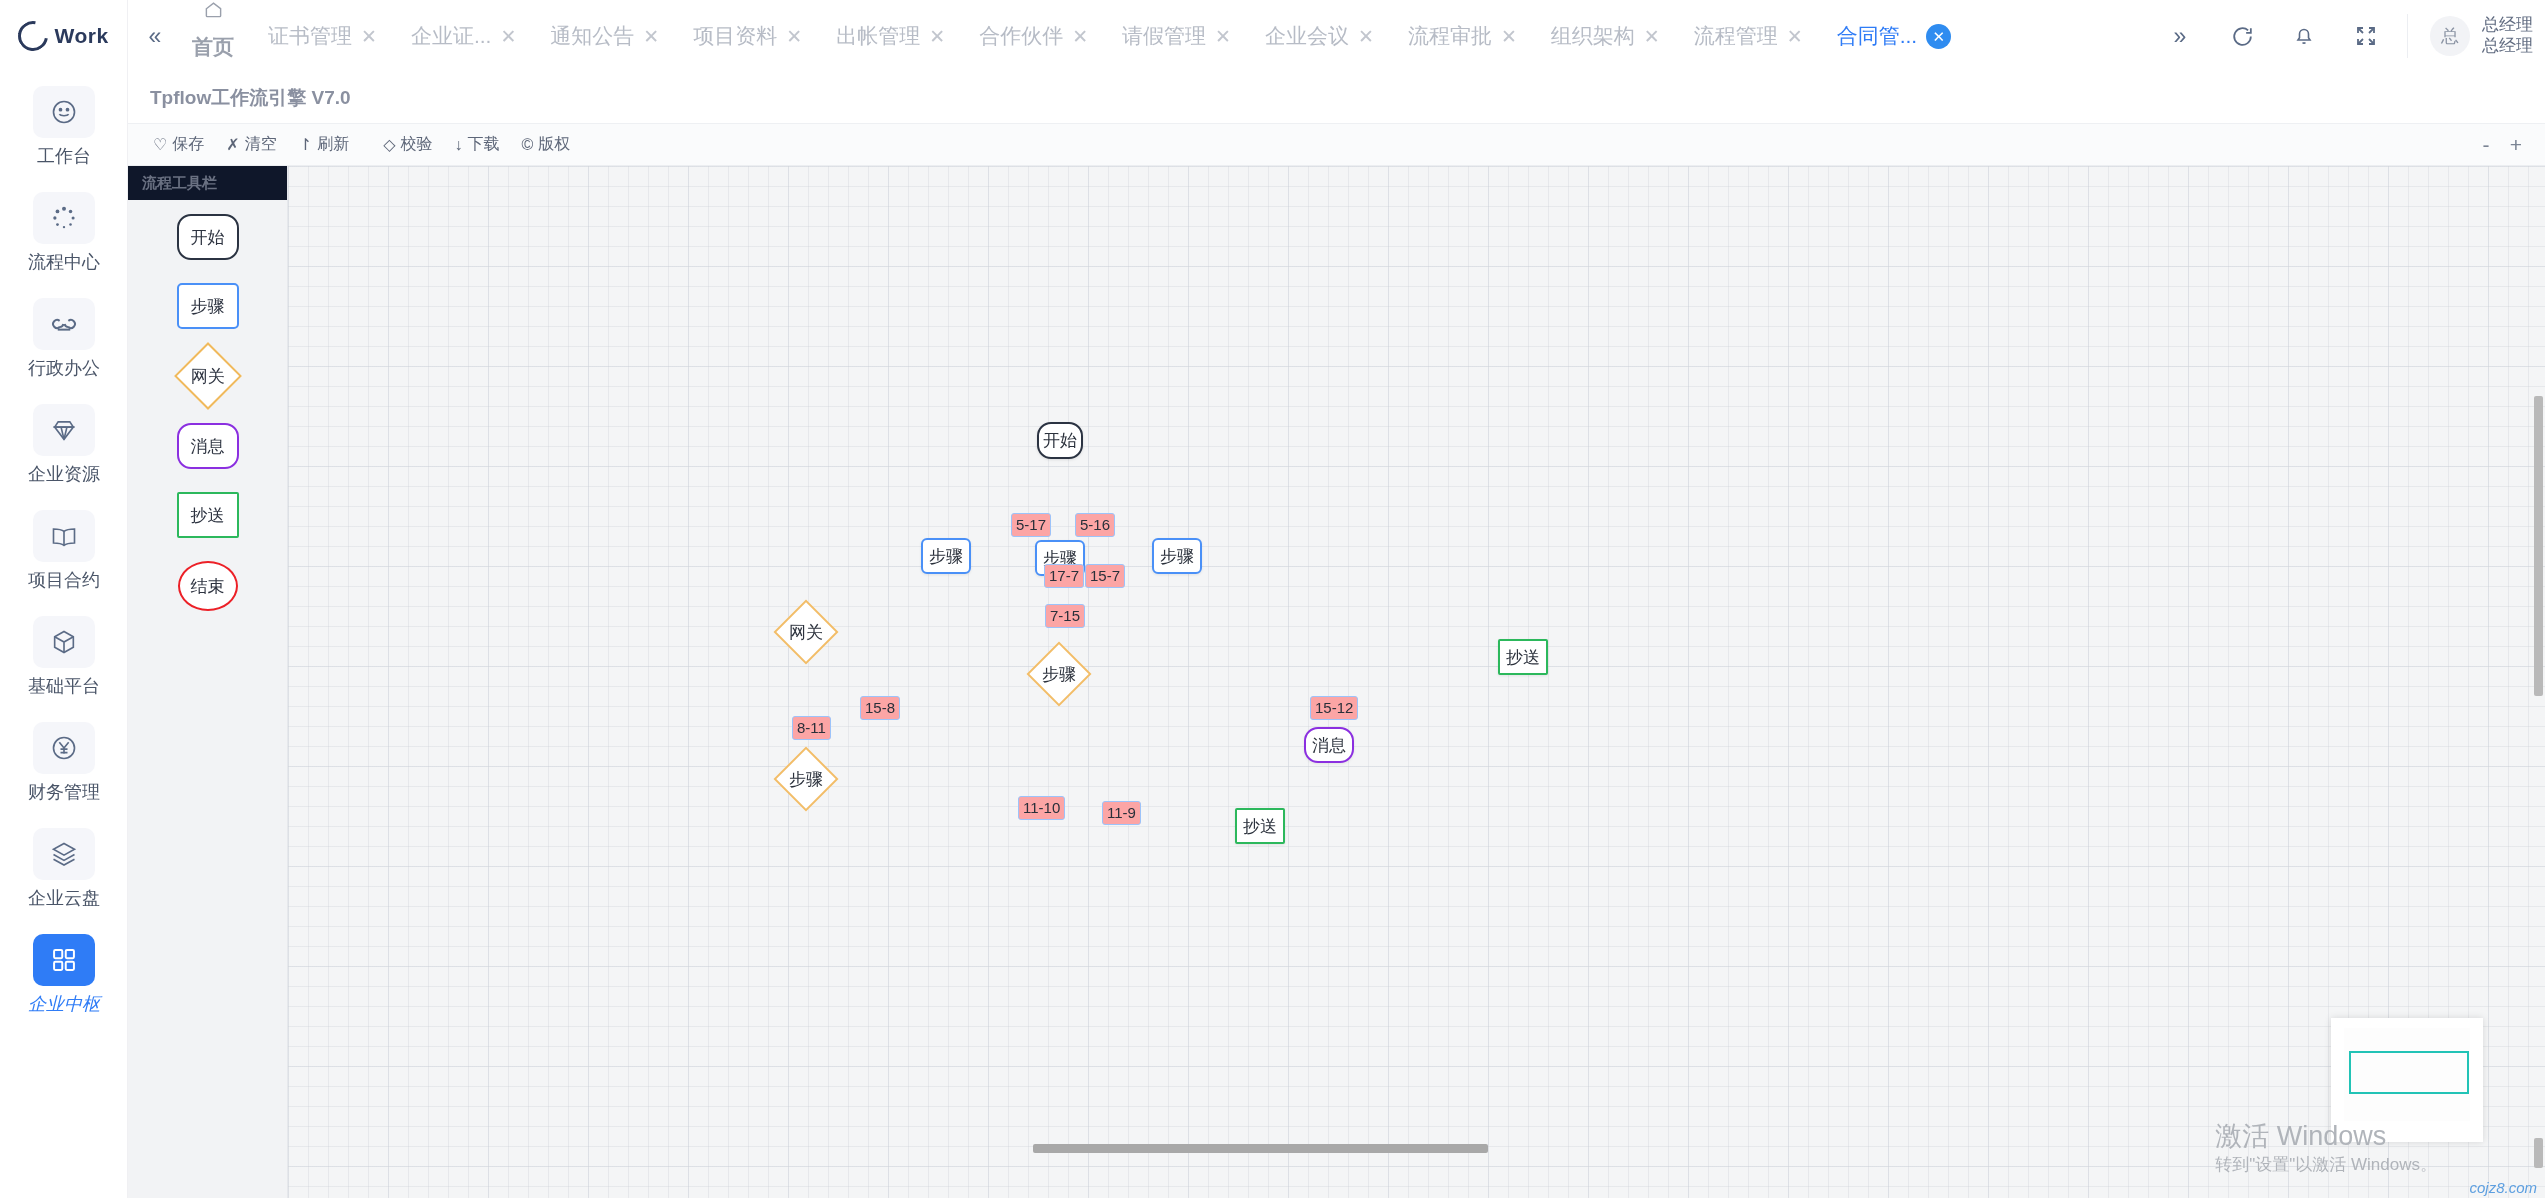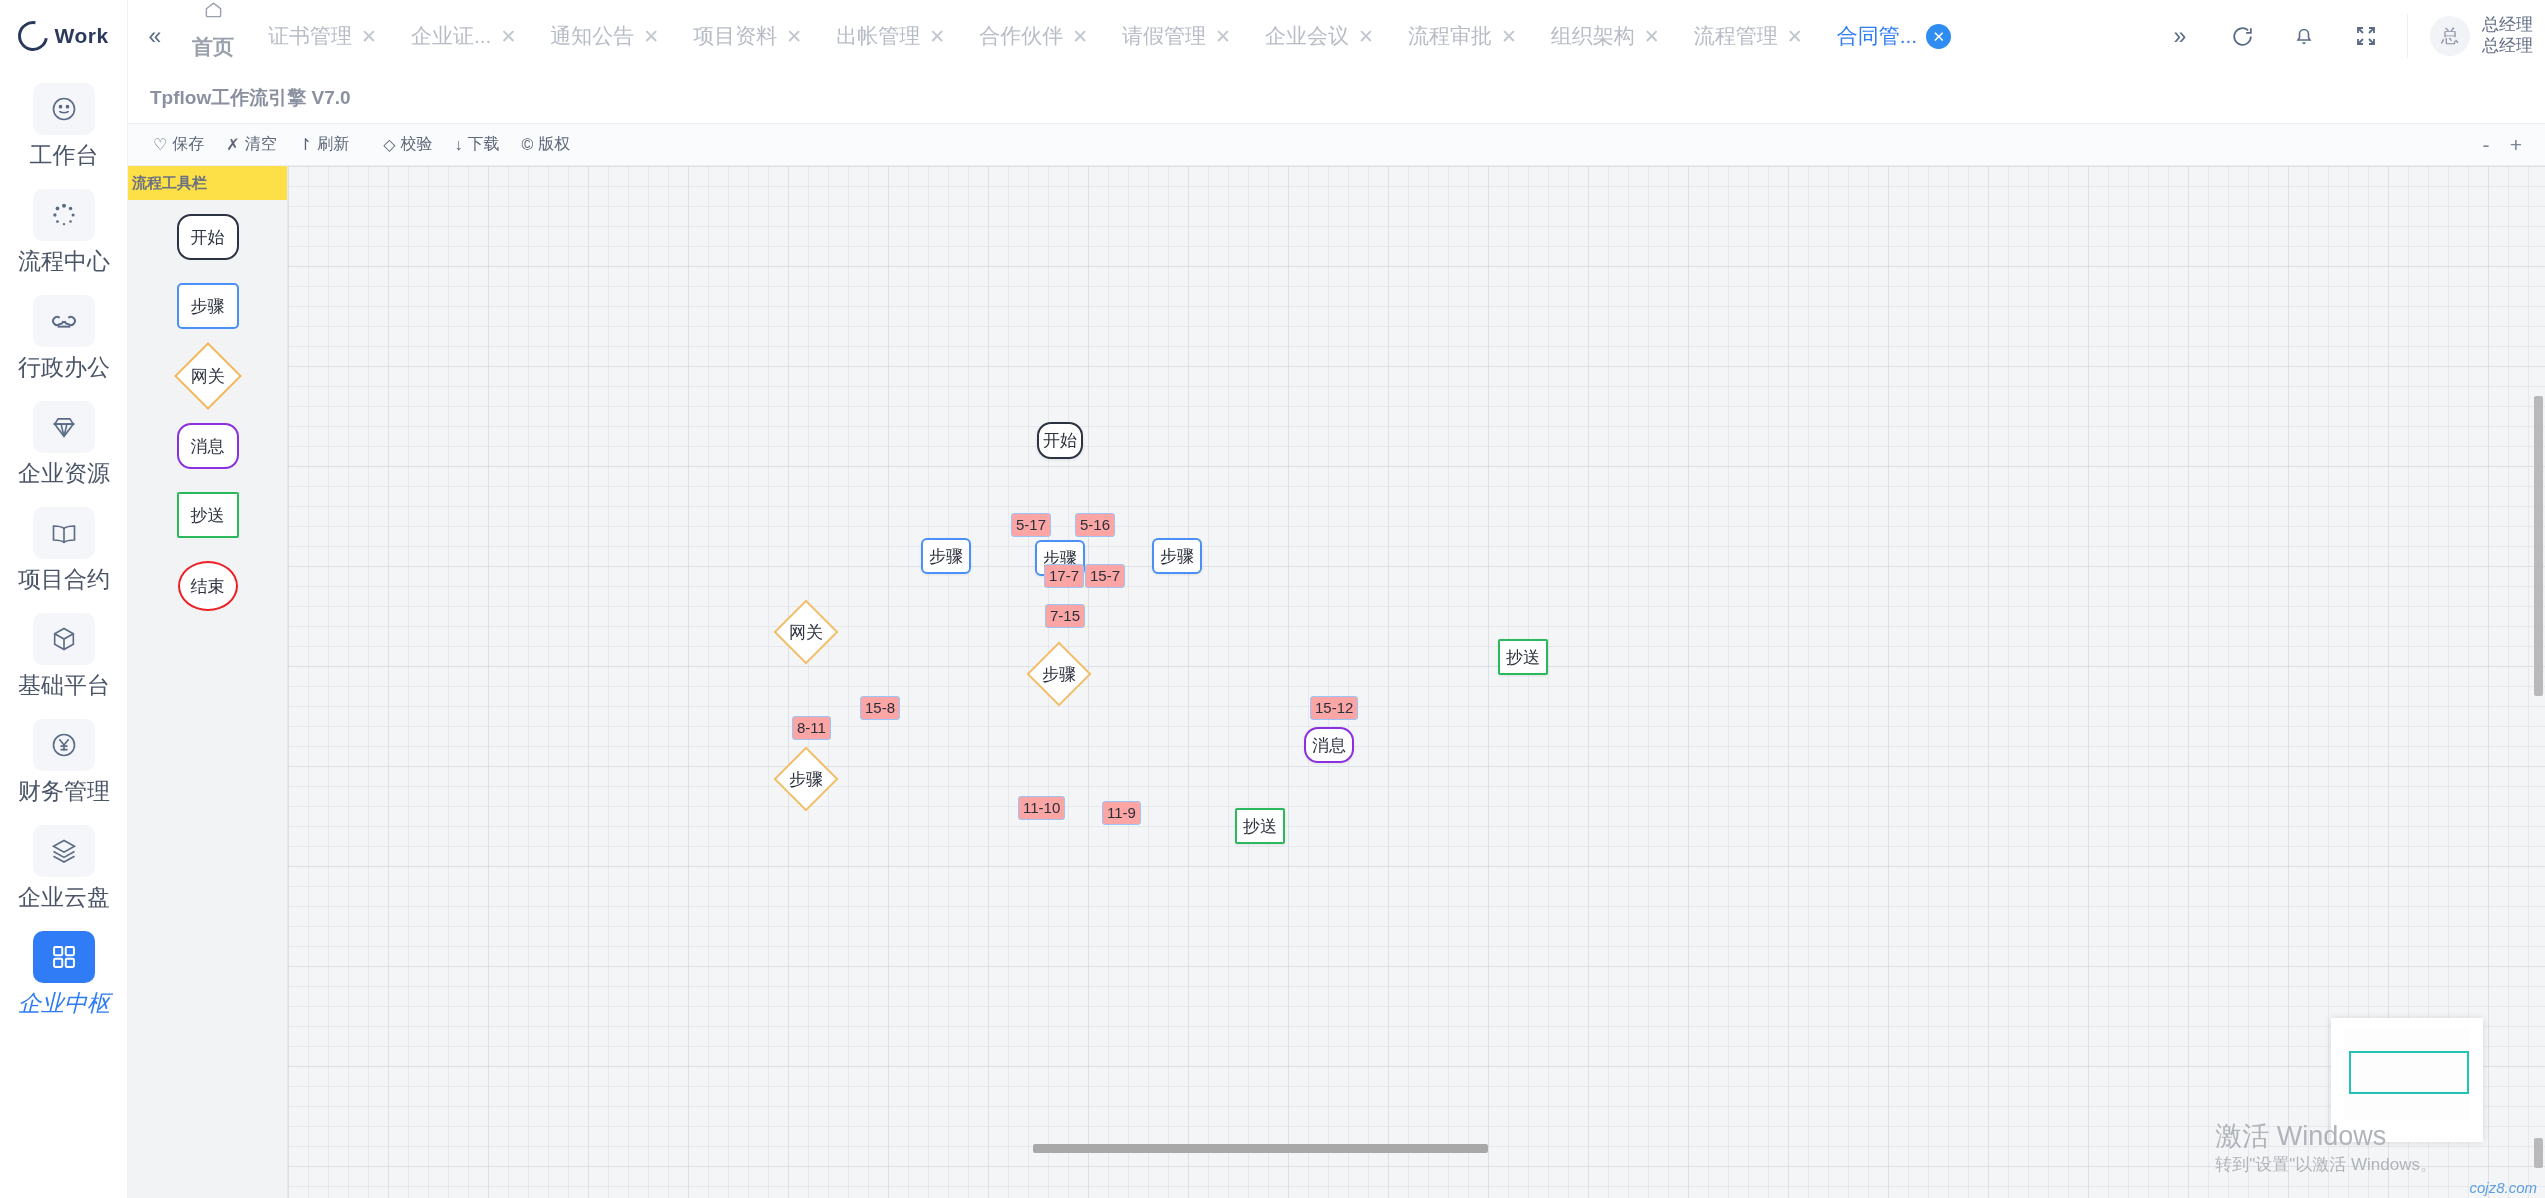--- a/index.html
+++ b/index.html
@@ -16,21 +16,21 @@
   #logo { height:72px; display:flex; align-items:center; justify-content:center; gap:6px; }
   #logo .mark { width:30px; height:30px; border-radius:50%; border:3px solid #2b3a5c;
                 border-right-color:transparent; transform:rotate(-35deg); }
   #logo .word { font-size:21px; font-weight:700; color:#2b3a5c; letter-spacing:.5px; }
 
   .rail-item { width:128px; height:106px; display:flex; flex-direction:column;
                align-items:center; justify-content:center; cursor:pointer; }
   .rail-item .ibox { width:62px; height:52px; border-radius:10px; background:#f5f6fa;
                      display:flex; align-items:center; justify-content:center;
                      color:#5b6b86; }
-  .rail-item .lbl { margin-top:9px; font-size:23px; color:#4a5568; line-height:1; }
+  .rail-item .lbl { margin-top:9px; font-size:18px; color:#4a5568; line-height:1; }
   .rail-item.active .ibox { background:#2f7cf6; color:#fff; }
   .rail-item.active .lbl { color:#2f7cf6;font-style:italic; }
   .rail-item svg { display:block; }
 
   
   #topbar { position:absolute; left:128px; top:0; right:0; height:72px;
             background:#fff; display:flex; align-items:center; }
   #collapse { width:54px; display:flex; align-items:center; justify-content:center;
               color:#5b6b86; font-size:23px; cursor:pointer; }
   #tabs { display:flex; align-items:center; flex:1; overflow:hidden; gap:0; }
@@ -60,22 +60,22 @@
   #flowbar { height:42px; background:#fafbfc; border-bottom:1px solid #eceef1;
              display:flex; align-items:center; padding:0 14px; gap:0; }
   .fb { display:flex; align-items:center; gap:5px; font-size:16px; color:#5d6678;
         padding:0 11px; cursor:pointer; white-space:nowrap; }
   #flowbar .spacer { flex:1; }
   .zbtn { width:30px; text-align:center; font-size:21px; color:#7b8494; cursor:pointer; }
 
   
   #palette { position:absolute; left:0; top:94px; width:160px; bottom:0;
              background:#f2f3f5; border-right:1px solid #e6e8ec; }
-  #palette h4 { height:34px; display:flex; align-items:center; padding-left:4px;
-                font-size:15px; font-weight:700; color:#6a7182; background:#fde047; }
+  #palette h4 { height:34px; display:flex; align-items:center; padding-left:14px;
+                font-size:15px; font-weight:700; color:#6a7182; background:#0f172a; }
   .pal-wrap { display:flex; flex-direction:column; align-items:center; padding-top:14px; gap:23px; }
   .pal { width:62px; height:46px; background:#fff; display:flex; align-items:center;
          justify-content:center; font-size:17px; color:#2d3340; cursor:grab; }
   .pal.start { border:2px solid #2b3342; border-radius:14px; }
   .pal.step  { border:2px solid #4a90f7; border-radius:5px; }
   .pal.gate  { border:2px solid #f0b95c; transform:rotate(45deg); width:48px; height:48px; }
   .pal.gate span { transform:rotate(-45deg); }
   .pal.msg   { border:2px solid #8b2fe0; border-radius:14px; }
   .pal.cc    { border:2px solid #2cb85c; border-radius:2px; }
   .pal.end   { border:2px solid #ec2027; border-radius:50%; width:60px; height:50px; }

